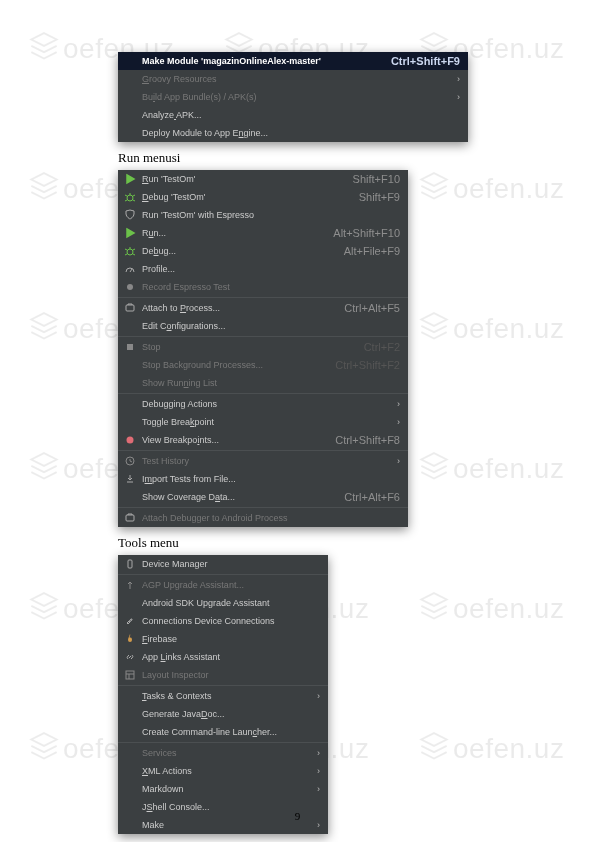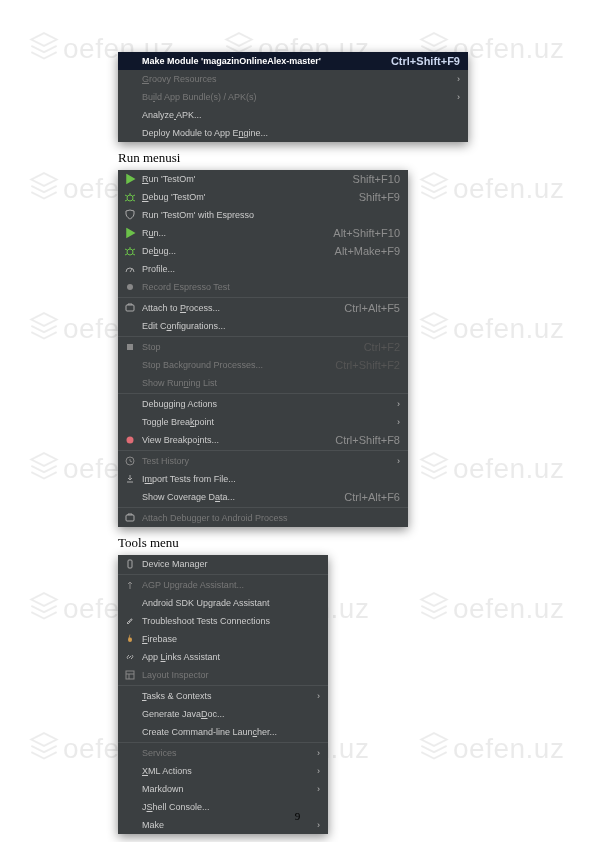--- a/index.html
+++ b/index.html
@@ -305,21 +305,21 @@
         <span class="short">Alt+Shift+F10</span>
       </div>
       <div class="menu-item">
         <span class="ic">
           <svg viewBox="0 0 12 12" fill="none" stroke="#6cc24a" stroke-width="1">
             <circle cx="6" cy="7" r="3"></circle>
             <path d="M6 4V2M3 5l-2-1M9 5l2-1M3 9l-2 1M9 9l2 1"></path>
           </svg>
         </span>
         <span class="lbl"><span>De<u>b</u>ug...</span></span>
-        <span class="short">Alt+Make+F9</span>
+        <span class="short">Alt+File+F9</span>
       </div>
       <div class="menu-item">
         <span class="ic">
           <svg viewBox="0 0 12 12" fill="none" stroke="#aaa" stroke-width="1">
             <path d="M2 9a4 4 0 018 0"></path>
             <path d="M6 9l2-3"></path>
           </svg>
         </span>
         <span class="lbl">Profile...</span>
       </div>
@@ -444,21 +444,21 @@
       <div class="menu-item">
         <span class="ic"></span>
         <span class="lbl">Android SDK Upgrade Assistant</span>
       </div>
       <div class="menu-item">
         <span class="ic">
           <svg viewBox="0 0 12 12" fill="none" stroke="#aaa" stroke-width="1">
             <path d="M8 4a2 2 0 01-3 2L3 8l1 1 2-2a2 2 0 012-3z"></path>
           </svg>
         </span>
-        <span class="lbl">Troubleshoot Tests Connections</span>
+        <span class="lbl">Connections Device Connections</span>
       </div>
       <div class="menu-item">
         <span class="ic">
           <svg viewBox="0 0 12 12" fill="#d19a4c">
             <path d="M6 1c1 2-1 2 0 4 1-1 2 0 2 2a2 2 0 01-4 0c0-2 1-3 2-6z"></path>
           </svg>
         </span>
         <span class="lbl"><span><u>F</u>irebase</span></span>
       </div>
       <div class="menu-item">

